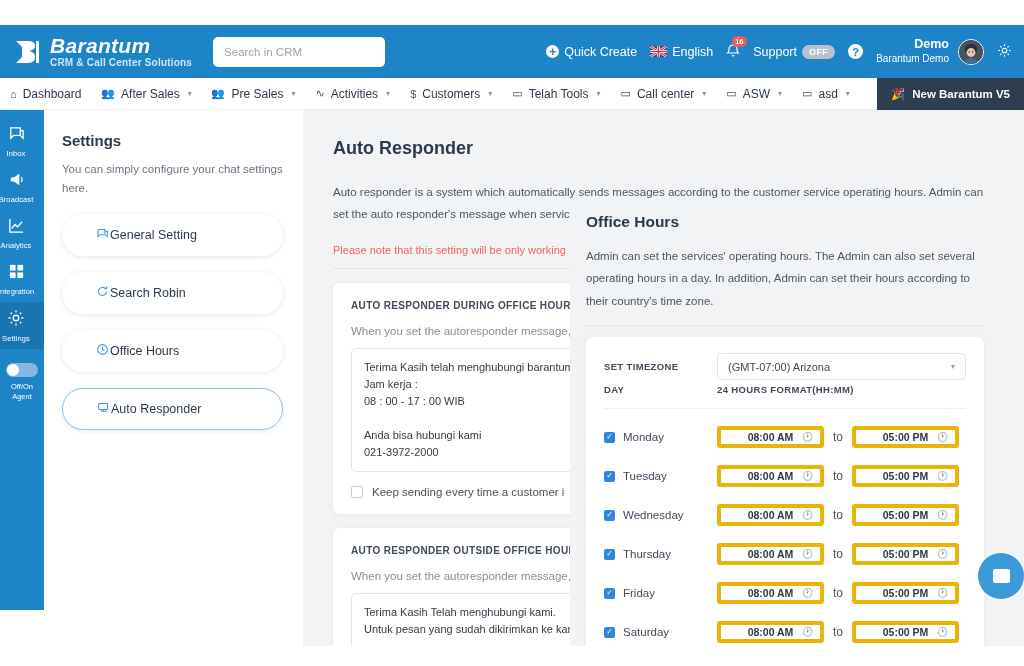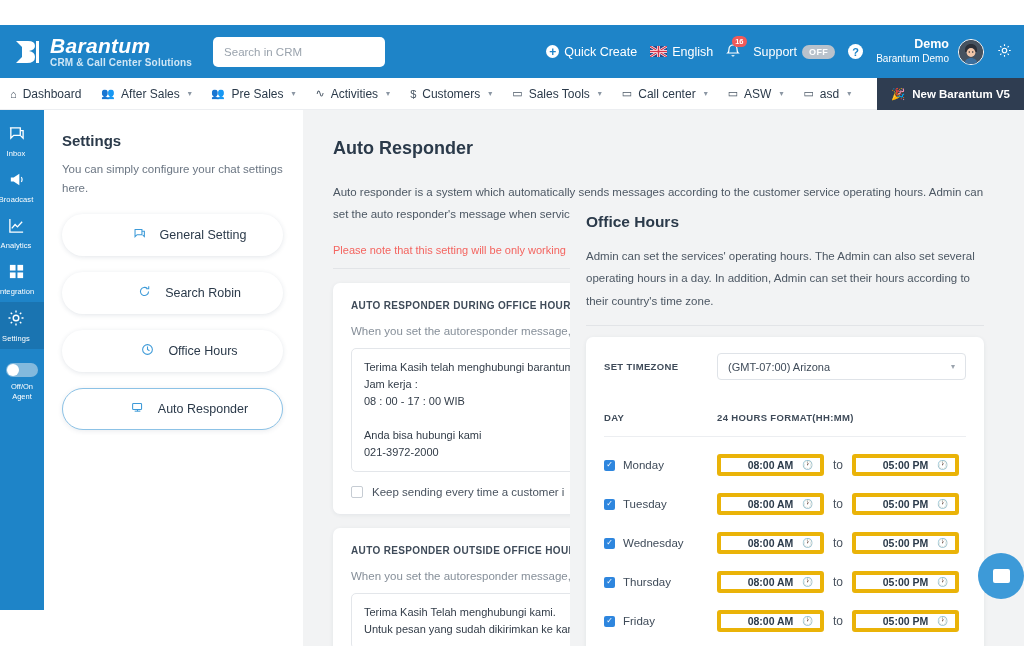--- a/index.html
+++ b/index.html
@@ -136,22 +136,22 @@
     padding: 22px 20px 0 18px;
   }
   .settings-title { font-size: 15px; font-weight: bold; color: #2b3a4a; }
   .settings-sub {
     font-size: 11.5px; color: #6b7683; margin-top: 11px;
     line-height: 1.65;
   }
   .menu-card {
     height: 42px; border-radius: 22px; background: #ffffff;
     box-shadow: 0 1px 5px rgba(40,60,90,.13);
-    display: flex; align-items: center; padding-left: 34px; gap: 13px;
-    margin-top: 16px; cursor: pointer; font-size: 12.5px; color: #2b3a4a; justify-content: center;
+    display: flex; align-items: center; padding-left: 34px; 
+    margin-top: 16px; cursor: pointer; font-size: 12.5px; color: #2b3a4a;
   }
   .menu-card.selected { border: 1px solid #8cc2e6; box-shadow: 0 1px 5px rgba(40,60,90,.10); }
   .menu-ic { color: #3d9ad8; font-size: 12px; width: 14px; }
 
   
   .main {
     position: absolute; left: 303px; top: 110px;
     width: 721px; height: 536px; background: #f2f3f4;
     padding: 28px 0 0 30px; overflow: hidden;
   }
@@ -212,21 +212,21 @@
     font-size: 9.5px; font-weight: bold; color: #3f4b59;
     letter-spacing: .35px; width: 113px;
   }
   .tz-select {
     flex: 1; height: 27px; border: 1px solid #dfe3e8; border-radius: 4px;
     display: flex; align-items: center; justify-content: space-between;
     padding: 0 10px; font-size: 11px; color: #3f4b59; background: #fff;
     cursor: pointer;
   }
   .tz-caret { font-size: 8px; color: #9aa3ad; }
-  .oh-row-hdr { display: flex; align-items: center; margin-top: 32px; }
+  .oh-row-hdr { display: flex; align-items: center; margin-top: 4px; }
   .oh-hr { width: 362px; height: 1px; background: #eceef1; margin-top: 13px; }
 
   .day-row { display: flex; align-items: center; margin-top: 17px; }
   .cbox {
     width: 11px; height: 11px; border-radius: 2px; background: #2e86de;
     display: flex; align-items: center; justify-content: center;
     color: #fff; font-size: 8px; line-height: 1; margin-right: 8px;
     flex: 0 0 auto;
   }
   .day-name { font-size: 11.5px; color: #3f4b59; width: 94px; }
@@ -354,21 +354,21 @@
       <span>Activities</span>
       <span class="caret">▾</span>
     </div>
     <div class="nav-item">
       <span class="ni">$</span>
       <span>Customers</span>
       <span class="caret">▾</span>
     </div>
     <div class="nav-item">
       <span class="ni">▭</span>
-      <span>Sales Tools</span>
+      <span>Telah Tools</span>
       <span class="caret">▾</span>
     </div>
     <div class="nav-item">
       <span class="ni">▭</span>
       <span>Call center</span>
       <span class="caret">▾</span>
     </div>
     <div class="nav-item">
       <span class="ni">▭</span>
       <span>ASW</span>

